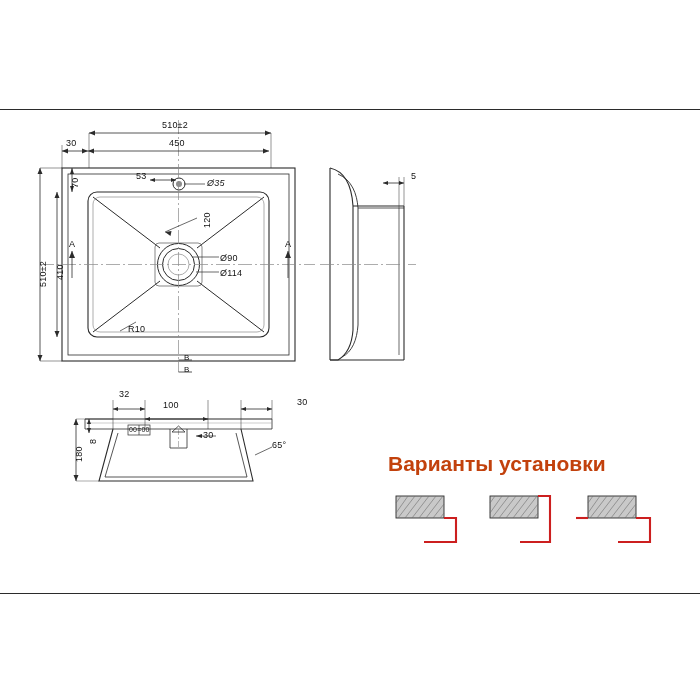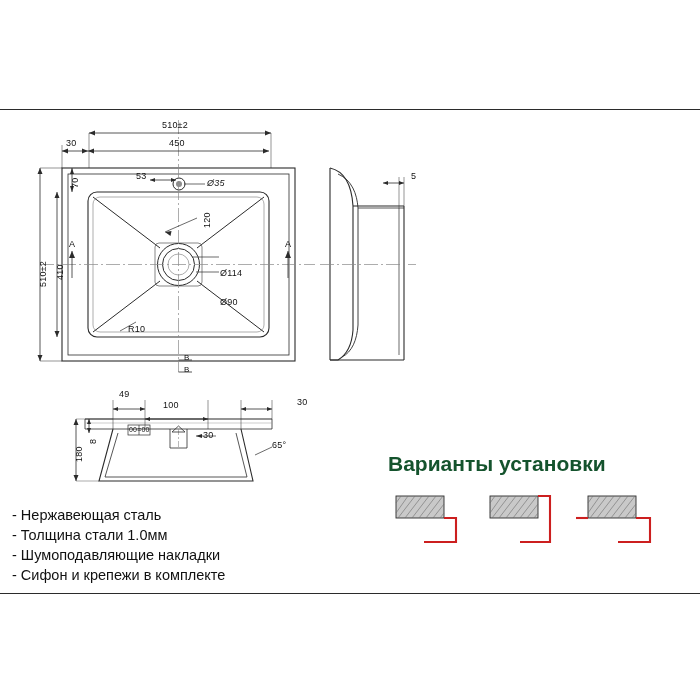--- a/index.html
+++ b/index.html
@@ -56,21 +56,21 @@
     line-height: 20px;
     color: #111;
     white-space: nowrap;
   }
   .variants-title {
     position: absolute;
     left: 388px;
     top: 452px;
     font-size: 21px;
     font-weight: bold;
-    color: #14532d;
+    color: #c2410c;
     white-space: nowrap;
   }
 </style>
 </head>
 <body>
 
 <div class="sheet">
 
   <div class="hline" style="left:0; top:109px; width:700px;"></div>
   <div class="hline" style="left:0; top:593px; width:700px;"></div>
@@ -266,41 +266,35 @@
 
   <div class="dim-text" style="left:162px; top:120px;">510±2</div>
   <div class="dim-text" style="left:169px; top:138px;">450</div>
   <div class="dim-text" style="left:66px; top:138px;">30</div>
   <div class="dim-text vert" style="left:70px; top:188px;">70</div>
   <div class="dim-text" style="left:136px; top:171px;">53</div>
   <div class="dim-text" style="left:207px; top:178px;font-style:italic;">Ø35</div>
   <div class="dim-text vert" style="left:38px; top:287px;">510±2</div>
   <div class="dim-text vert" style="left:55px; top:280px;">410</div>
   <div class="dim-text vert" style="left:202px; top:228px;">120</div>
-  <div class="dim-text" style="left:220px; top:253px;margin-top:44px;">Ø90</div>
+  <div class="dim-text" style="left:220px; top:253px;">Ø90</div>
   <div class="dim-text" style="left:220px; top:268px;text-align:center;">Ø114</div>
   <div class="dim-text" style="left:128px; top:324px;">R10</div>
   <div class="dim-text" style="left:69px; top:239px;">A</div>
   <div class="dim-text" style="left:285px; top:239px;">A</div>
   <div class="dim-text" style="left:184px; top:353px; font-size:8px;">B</div>
   <div class="dim-text" style="left:184px; top:365px; font-size:8px;">B</div>
 
   <div class="dim-text" style="left:411px; top:171px;">5</div>
 
-  <div class="dim-text" style="left:119px; top:389px;">49</div>
+  <div class="dim-text" style="left:119px; top:389px;">32</div>
   <div class="dim-text" style="left:163px; top:400px;">100</div>
   <div class="dim-text" style="left:297px; top:397px;">30</div>
   <div class="dim-text vert" style="left:74px; top:462px;">180</div>
   <div class="dim-text vert" style="left:88px; top:444px;">8</div>
   <div class="dim-text" style="left:203px; top:430px;">30</div>
   <div class="dim-text" style="left:272px; top:440px;">65°</div>
   <div class="dim-text" style="left:129px; top:426px; font-size:7px;">00=00</div>
 
-  <div class="feature-list">
-    <div class="line">- Нержавеющая сталь</div>
-    <div class="line">- Толщина стали 1.0мм</div>
-    <div class="line">- Шумоподавляющие накладки</div>
-    <div class="line">- Сифон и крепежи в комплекте</div>
-  </div>
 
   <div class="variants-title">Варианты установки</div>
 
 </div>
 
 </body></html>

